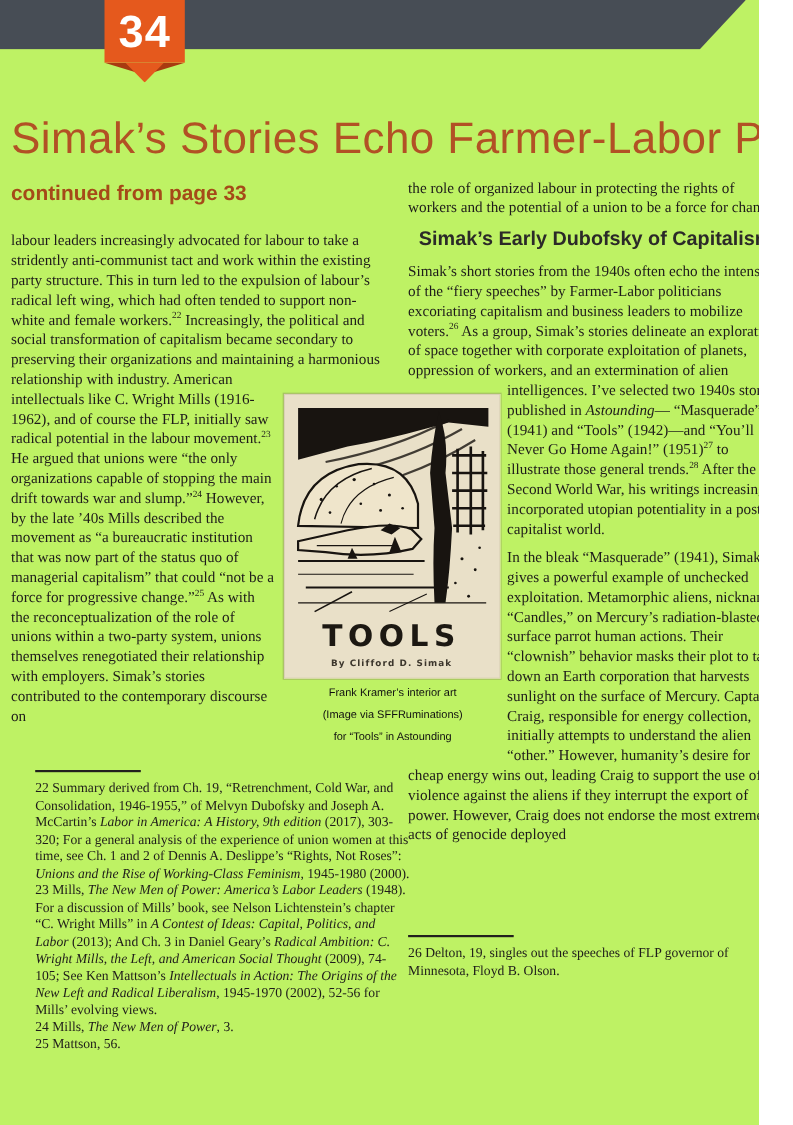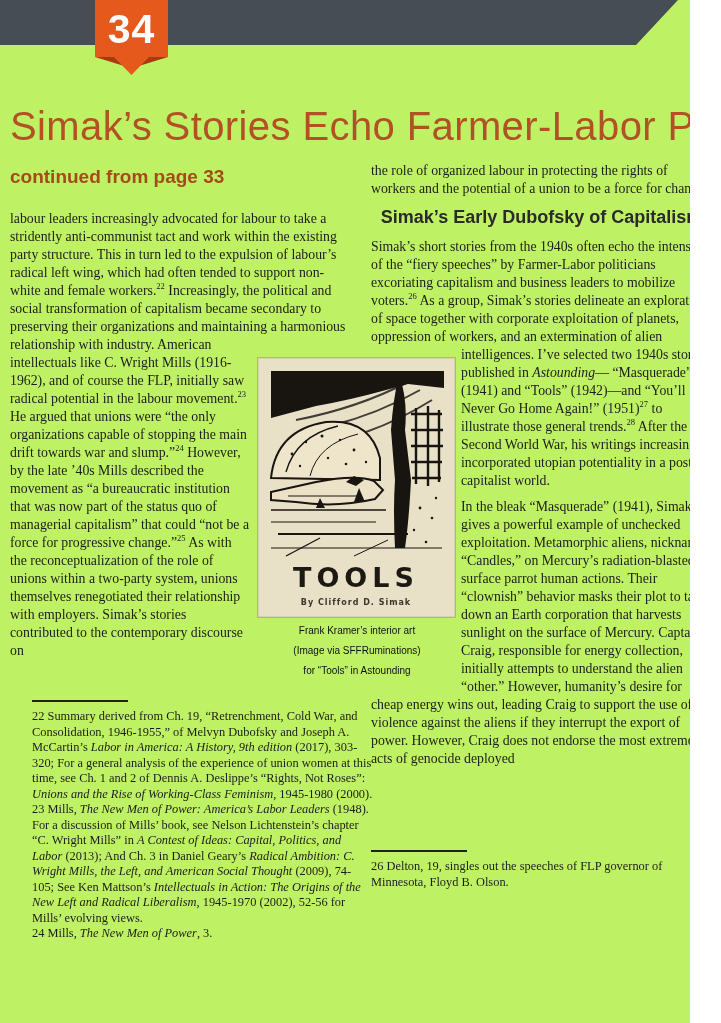--- a/index.html
+++ b/index.html
@@ -186,20 +186,21 @@
     <div>Frank Kramer’s interior art</div>
     <div>(Image via SFFRuminations)</div>
     <div>for “Tools” in Astounding</div>
   </div>
 
   <div class="footnotes footnotes-left">
     <div class="footnote-rule"></div>
     <p class="footnote"><span>22  Summary derived from Ch. 19, “Retrenchment, Cold War, and Consolidation, 1946-1955,” of Melvyn Dubofsky and Joseph A. McCartin’s </span><span class="i">Labor in America: A History, 9th edition</span><span> (2017), 303-320; For a general analysis of the experience of union women at this time, see Ch. 1 and 2 of Dennis A. Deslippe’s “Rights, Not Roses”: </span><span class="i">Unions and the Rise of Working-Class Feminism</span><span>, 1945-1980 (2000).</span></p>
     <p class="footnote"><span>23  Mills, </span><span class="i">The New Men of Power: America’s Labor Leaders</span><span> (1948). For a discussion of Mills’ book, see Nelson Lichtenstein’s chapter “C. Wright Mills” in </span><span class="i">A Contest of Ideas: Capital, Politics, and Labor</span><span> (2013); And Ch. 3 in Daniel Geary’s </span><span class="i">Radical Ambition: C. Wright Mills, the Left, and American Social Thought</span><span> (2009), 74-105; See Ken Mattson’s </span><span class="i">Intellectuals in Action: The Origins of the New Left and Radical Liberalism</span><span>, 1945-1970 (2002), 52-56 for Mills’ evolving views.</span></p>
     <p class="footnote"><span>24  Mills, </span><span class="i">The New Men of Power</span><span>, 3.</span></p>
+    <p class="footnote"><span>25  Mattson, 56.</span></p>
   </div>
 
   <div class="footnotes footnotes-right">
     <div class="footnote-rule"></div>
     <p class="footnote"><span>26  Delton, 19, singles out the speeches of FLP governor of Minnesota, Floyd B. Olson.</span></p>
   </div>
 
 </div>
 
 </body></html>

